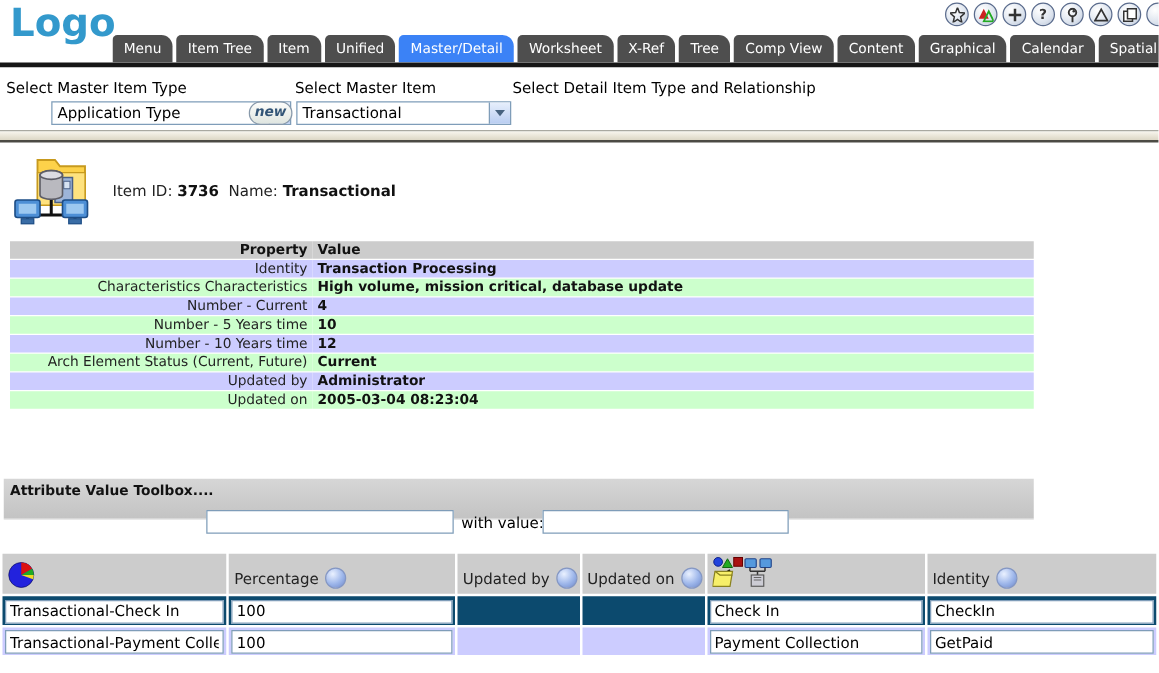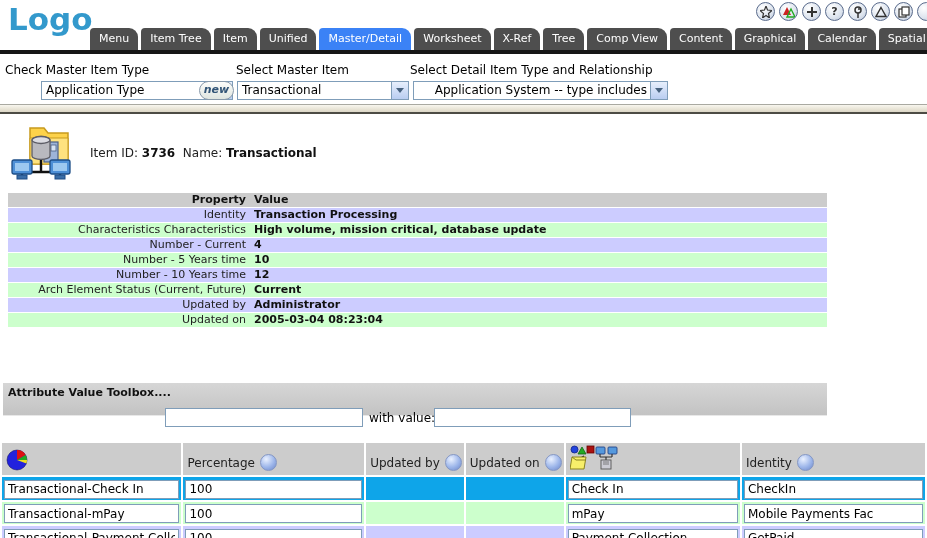--- a/index.html
+++ b/index.html
@@ -99,21 +99,21 @@
   #with-input { left:431px; width:197px; }
 
   
   #dtable { position:absolute; top:441px; left:0px; border-spacing:2px; border-collapse:separate; background:#fff; table-layout:fixed; }
   #dtable th {
     background:#cccccc; height:28px; font-size:12px; font-weight:normal; color:#222;
     text-align:right; vertical-align:bottom; padding:2px 2px 4px 4px; white-space:nowrap;
   }
   #dtable th .hwrap { display:flex; align-items:center; gap:5px; }
   #dtable td { height:22px; padding:1px 2px; vertical-align:middle; }
-  #dtable tr.r0 td { background:#0ea5e9; }
+  #dtable tr.r0 td { background:#0c4a6e; }
   #dtable tr.r1 td { background:#ccffcc; }
   #dtable tr.r2 td { background:#ccccff; }
   .cell-input {
     width:100%; height:19px; border:1px solid #7f9db9; background:#fff;
     font-family:"DejaVu Sans","Liberation Sans",sans-serif; font-size:12px; padding:0 3px;
   }
   .sphere {
     width:17px; height:17px; border-radius:50%; display:inline-block; flex:0 0 auto;
     background:radial-gradient(circle at 35% 28%, #eaf1ff, #9db6ea 55%, #6d87c9);
     border:1px solid #8497c4; cursor:pointer;
@@ -179,35 +179,31 @@
       <span class="tab">Content</span>
       <span class="tab">Graphical</span>
       <span class="tab">Calendar</span>
       <span class="tab">Spatial</span>
 
     </div>
     <div id="headerbar"></div>
   </div>
 
   <div id="selectors">
-    <span class="sel-label" style="left:5px;">Check Master Item Type</span>
+    <span class="sel-label" style="left:5px;">Select Master Item Type</span>
     <span class="sel-label" style="left:236px;">Select Master Item</span>
     <span class="sel-label" style="left:410px;">Select Detail Item Type and Relationship</span>
 
     <div class="fakeselect" style="left:5px; width:192px;margin-left:36px;">
       <span class="txt">Application Type</span>
       <span class="btn"></span>
     </div>
     <div id="new-btn">new</div>
     <div class="fakeselect" style="left:237px; width:172px;">
       <span class="txt">Transactional</span>
-      <span class="btn"></span>
-    </div>
-    <div class="fakeselect" style="left:413px; width:255px;">
-      <span class="txt center">Application System -- type includes</span>
       <span class="btn"></span>
     </div>
   </div>
 
   <div id="section-divider"></div>
 
   <div id="item-summary">
     <svg id="item-icon" viewBox="0 0 66 66">
 
       <path d="M22 8 L36 8 L40 13 L60 13 L60 44 L22 44 Z" fill="#fdd24a" stroke="#c79a1e" stroke-width="1.5"></path>
@@ -351,28 +347,20 @@
     </tr>
 
     <tr class="r0">
       <td><input class="cell-input" type="text" value="Transactional-Check In" style=""></td>
       <td><input class="cell-input" type="text" value="100" style=""></td>
       <td></td>
       <td></td>
       <td><input class="cell-input" type="text" value="Check In" style=""></td>
       <td><input class="cell-input" type="text" value="CheckIn" style=""></td>
     </tr>
-    <tr class="r1">
-      <td><input class="cell-input" type="text" value="Transactional-mPay" style=""></td>
-      <td><input class="cell-input" type="text" value="100" style=""></td>
-      <td></td>
-      <td></td>
-      <td><input class="cell-input" type="text" value="mPay" style=""></td>
-      <td><input class="cell-input" type="text" value="Mobile Payments Fac" style=""></td>
-    </tr>
     <tr class="r2">
       <td><input class="cell-input" type="text" value="Transactional-Payment Collection" style=""></td>
       <td><input class="cell-input" type="text" value="100" style=""></td>
       <td></td>
       <td></td>
       <td><input class="cell-input" type="text" value="Payment Collection" style=""></td>
       <td><input class="cell-input" type="text" value="GetPaid" style=""></td>
     </tr>
   </tbody>
     </table>

